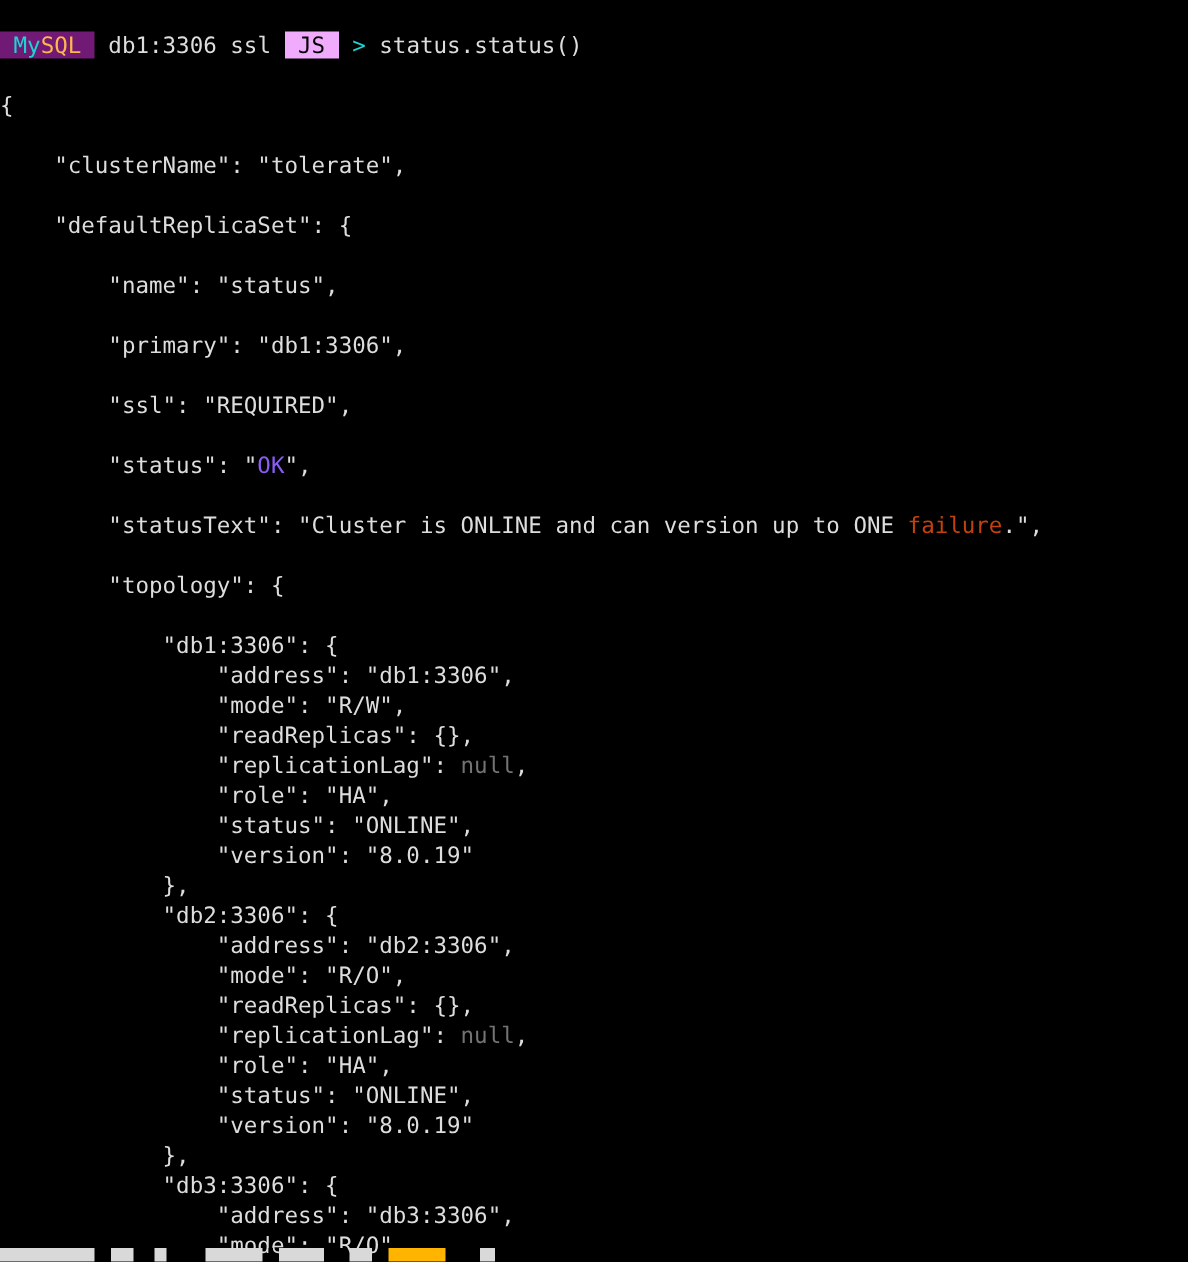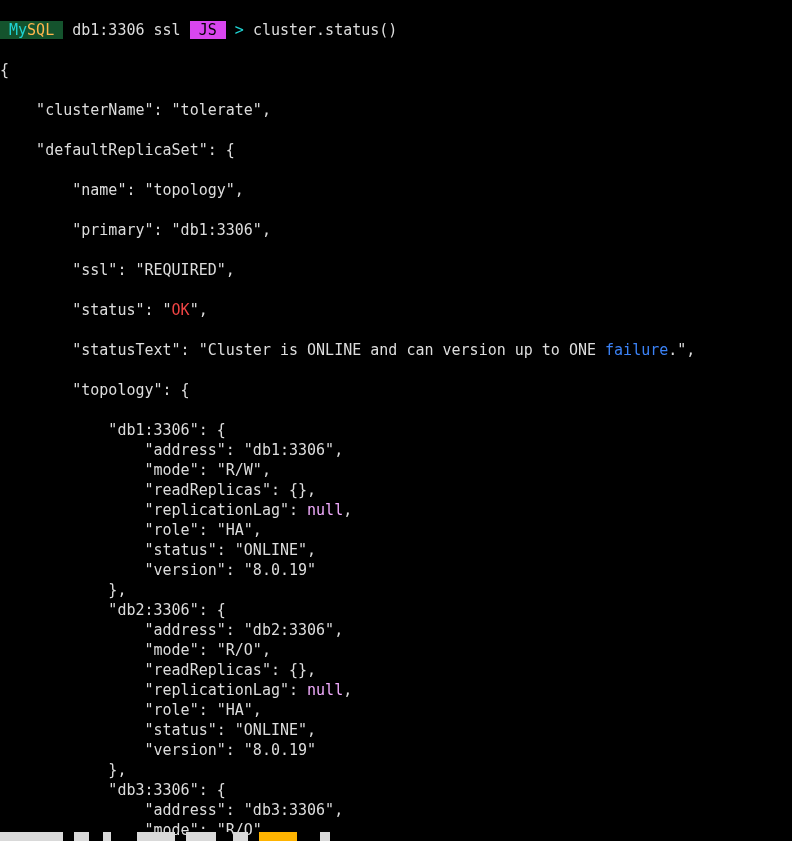--- a/index.html
+++ b/index.html
@@ -12,48 +12,48 @@
     font-family:"DejaVu Sans Mono","Menlo","Consolas",monospace;
     font-size:15px;
     line-height:20px;
     color:#ddd;
     white-space:pre;
     position:relative;
   }
   .prompt{display:inline-block}
   .my{color:#1fd3d3}  
   .sql{color:#ffb64d}  
-  .inv{background:#14532d;color:#000}
-  .inv-y{background:#d946ef;color:#000}
+  .inv{background:#701a75;color:#000}
+  .inv-y{background:#f0abfc;color:#000}
   .arrow{color:#1fd3d3}
-  .g{color:#ef4444}  
-  .m{color:#f0abfc}  
-  .r{color:#3b82f6}  
+  .g{color:#8b5cf6}  
+  .m{color:#737373}  
+  .r{color:#c2410c}  
   .line{height:20px;}
   .pad0{padding-left:0px}
   .ind1{padding-left:4ch}
   .ind2{padding-left:8ch}
   .ind3{padding-left:12ch}
   .ind4{padding-left:16ch}
   .bottom-bar{position:absolute;bottom:0;left:0;width:792px;height:9px;}
   .bottom-bar .seg{display:inline-block;height:9px;vertical-align:top}
   .seg.white{background:#d9d9d9;}
   .seg.gap{background:#000;}
   .seg.yellow{background:#ffb400;}
   .seg.cursor{background:#d9d9d9;}
 </style>
 </head>
 <body>
 
 <div class="term">
-<div class="line pad0"><span class="prompt"><span class="inv"> <span class="my">My</span><span class="sql">SQL</span> </span><span> db1:3306 ssl </span><span class="inv-y"> JS </span> <span class="arrow">&gt;</span></span> <span>cluster.status()</span></div>
+<div class="line pad0"><span class="prompt"><span class="inv"> <span class="my">My</span><span class="sql">SQL</span> </span><span> db1:3306 ssl </span><span class="inv-y"> JS </span> <span class="arrow">&gt;</span></span> <span>status.status()</span></div>
 <div class="line pad0">{</div>
 <div class="line ind1">"clusterName": "<span>tolerate</span>", </div>
 <div class="line ind1">"defaultReplicaSet": {</div>
-<div class="line ind2">"name": "<span>topology</span>", </div>
+<div class="line ind2">"name": "<span>status</span>", </div>
 <div class="line ind2">"primary": "<span>db1:3306</span>", </div>
 <div class="line ind2">"ssl": "<span>REQUIRED</span>", </div>
 <div class="line ind2">"status": "<span class="g">OK</span>", </div>
 <div class="line ind2">"statusText": "<span>Cluster is ONLINE and can version up to ONE </span><span class="r">failure</span><span>.</span>", </div>
 <div class="line ind2">"topology": {</div>
 <div id="topology-container"><div class="line ind3">"db1:3306": {</div><div class="line ind4">"address": "db1:3306", </div><div class="line ind4">"mode": "R/W", </div><div class="line ind4">"readReplicas": {}, </div><div class="line ind4">"replicationLag": <span class="m">null</span>, </div><div class="line ind4">"role": "HA", </div><div class="line ind4">"status": "ONLINE", </div><div class="line ind4">"version": "8.0.19"</div><div class="line ind3">},</div><div class="line ind3">"db2:3306": {</div><div class="line ind4">"address": "db2:3306", </div><div class="line ind4">"mode": "R/O", </div><div class="line ind4">"readReplicas": {}, </div><div class="line ind4">"replicationLag": <span class="m">null</span>, </div><div class="line ind4">"role": "HA", </div><div class="line ind4">"status": "ONLINE", </div><div class="line ind4">"version": "8.0.19"</div><div class="line ind3">},</div><div class="line ind3">"db3:3306": {</div><div class="line ind4">"address": "db3:3306", </div><div class="line ind4">"mode": "R/O", </div><div class="line ind4">"readReplicas": {}, </div></div>
 
 
 
 

